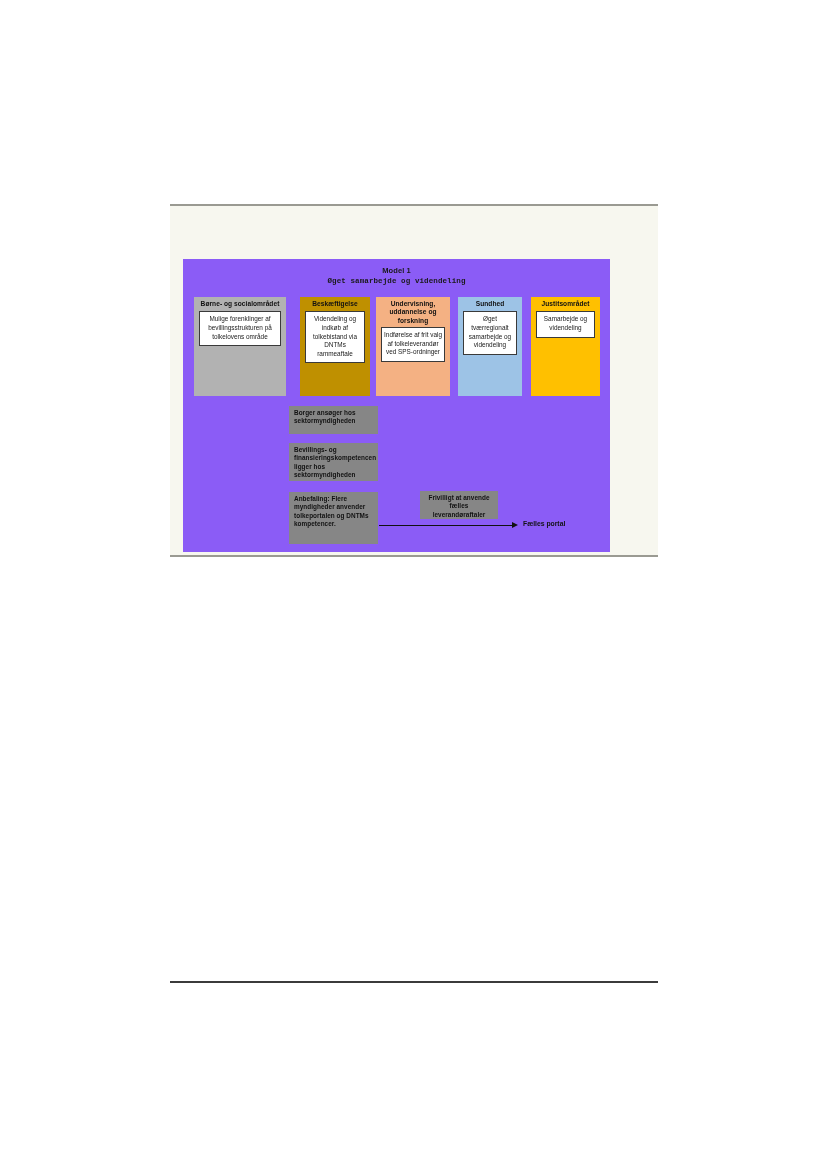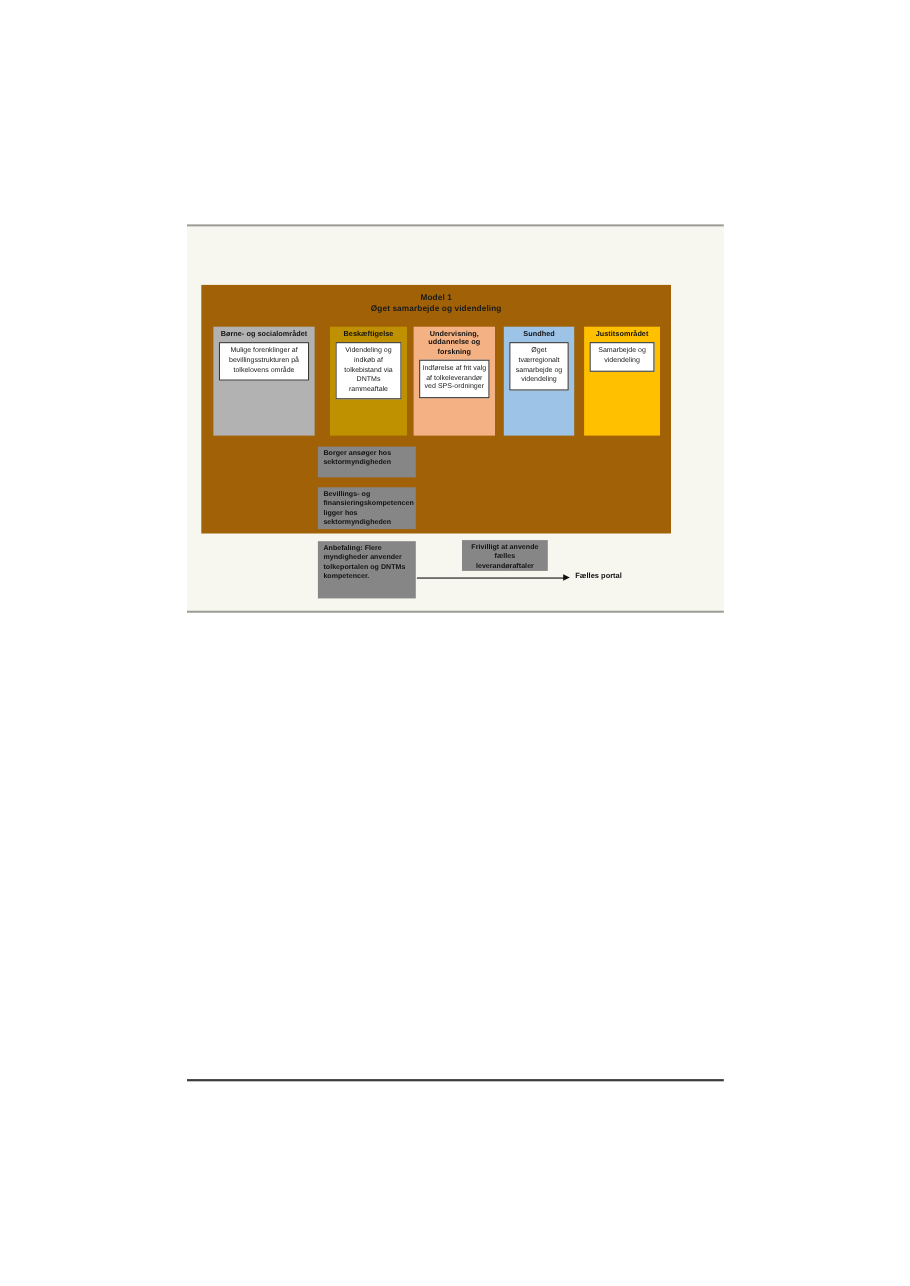--- a/index.html
+++ b/index.html
@@ -51,38 +51,38 @@
     height: 349px;
     background: #f7f7ef;
   }
 
   
   .figure-panel {
     position: absolute;
     left: 183px;
     top: 259px;
     width: 427px;
-    height: 226px;
-    background: #a16207;
+    height: 293px;
+    background: #8b5cf6;
   }
 
   
   .fig-title {
     position: absolute;
     left: 0;
     top: 7px;
     width: 427px;
     text-align: center;
     font-size: 7.5px;
     font-weight: bold;
     color: #1a1a1a;
     line-height: 10px;
     letter-spacing: 0.1px;
   }
-  .fig-title .line2 { display: block; }
+  .fig-title .line2 { display: block; font-family: Liberation Mono, monospace; }
 
   
   .columns {
     position: absolute;
     left: 11px;
     top: 38px;
     width: 406px;
     height: 100px;
   }
   .col {

